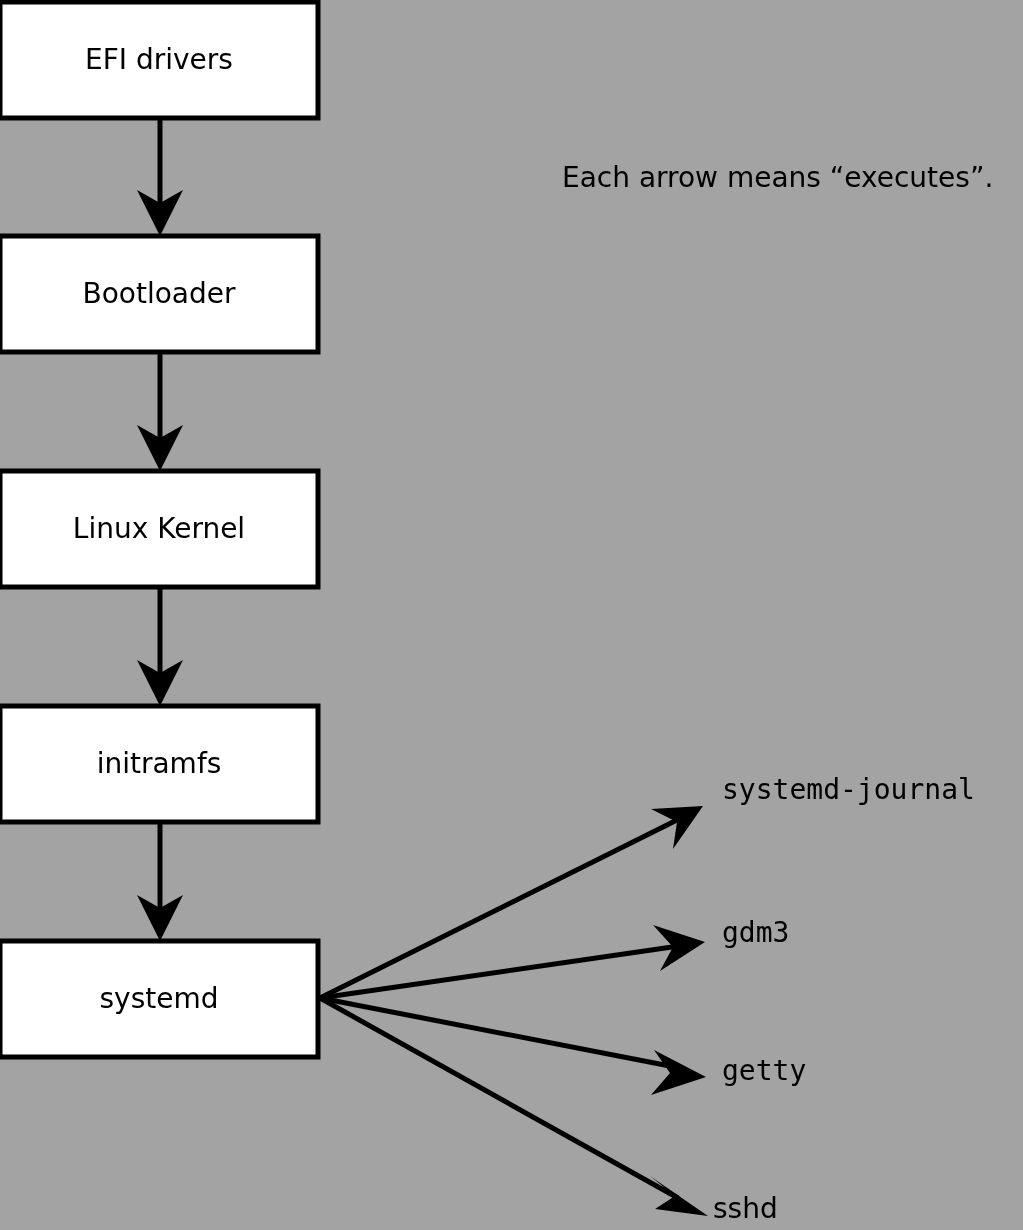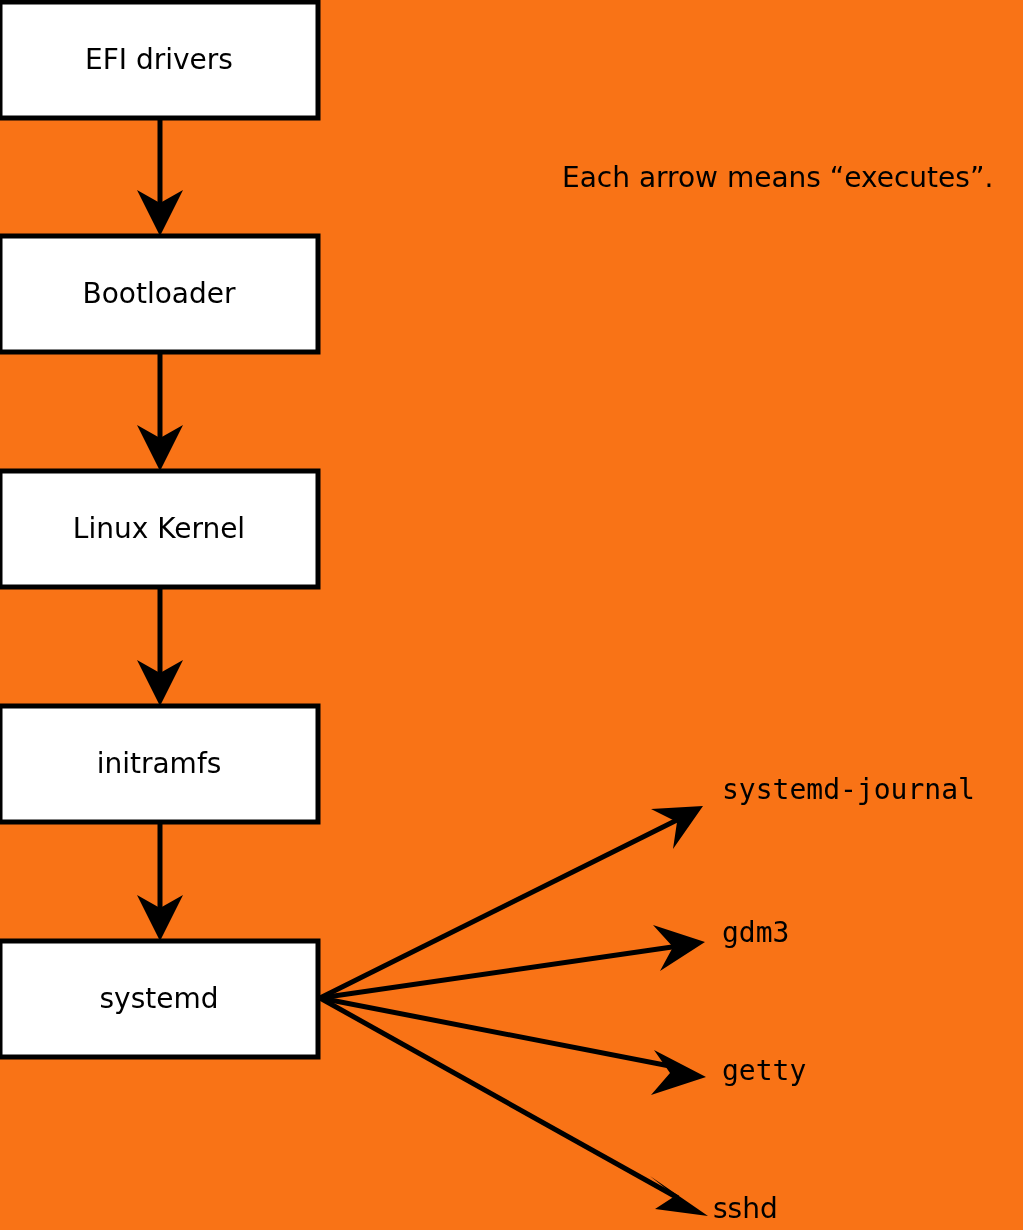--- a/index.html
+++ b/index.html
@@ -8,21 +8,21 @@
     background: #ffffff;
   }
   body {
     font-family: "DejaVu Sans", sans-serif;
   }
   #canvas {
     position: relative;
     width: 1023px;
     height: 1230px;
     overflow: hidden;
-    background: #f97316;
+    background: #a3a3a3;
   }
   #diagram-svg {
     position: absolute;
     left: 0;
     top: 0;
     width: 1023px;
     height: 1230px;
     display: block;
   }
   .box-rect {

